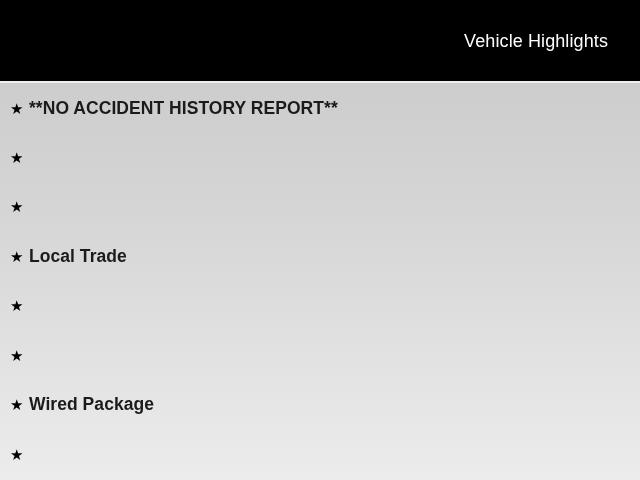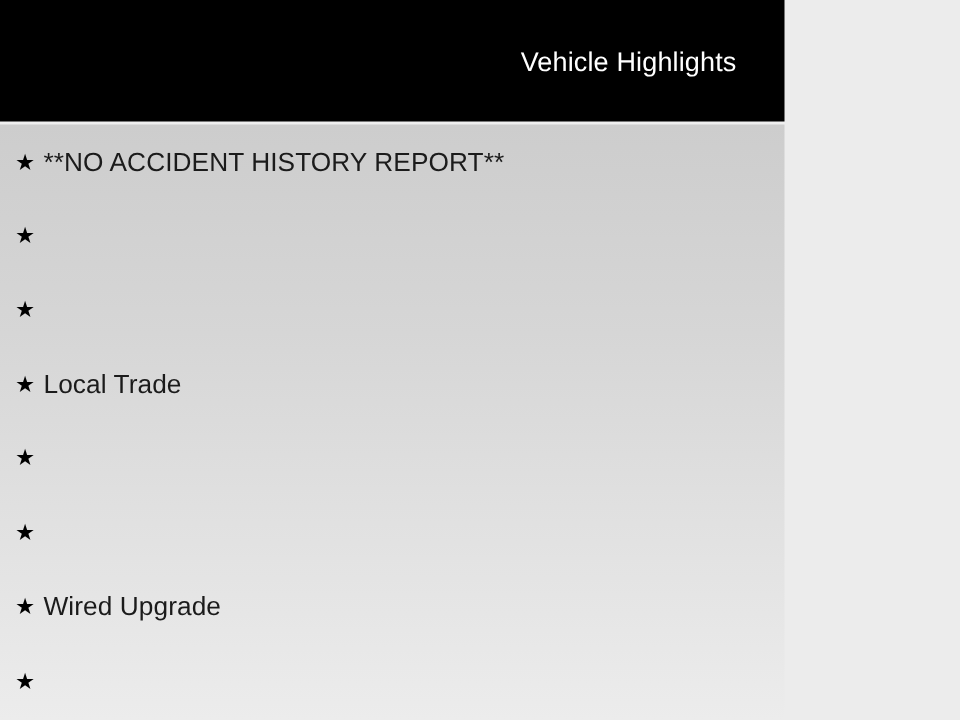--- a/index.html
+++ b/index.html
@@ -10,21 +10,21 @@
   body {
     width: 640px;
     height: 480px;
     overflow: hidden;
     font-family: "Liberation Sans", sans-serif;
     background: #ececec;
   }
 
   #app {
     position: relative;
-    width: 523px;
+    width: 640px;
     height: 480px;
     display: flex;
     flex-direction: column;
     background: #ececec;
   }
 
   
   .header {
     position: relative;
     height: 81px;
@@ -86,21 +86,21 @@
     font-size: 15px;
     line-height: 1;
     width: 19px;
     display: inline-block;
     text-align: left;
   }
 
   .highlight-label {
     color: #1b1b1b;
     font-size: 17.5px;
-    font-weight: 400;
+    font-weight: 700;
     line-height: 21px;
     letter-spacing: 0.05px;
   }
 </style>
 </head>
 <body>
 
 <div id="app">
 
   <div class="header">
@@ -132,21 +132,21 @@
       <li class="highlight-item">
         <span class="star-icon">★</span>
       </li>
 
       <li class="highlight-item">
         <span class="star-icon">★</span>
       </li>
 
       <li class="highlight-item">
         <span class="star-icon">★</span>
-        <span class="highlight-label">Wired Upgrade</span>
+        <span class="highlight-label">Wired Package</span>
       </li>
 
       <li class="highlight-item">
         <span class="star-icon">★</span>
       </li>
 
     </ul>
   </div>
 
 </div>

